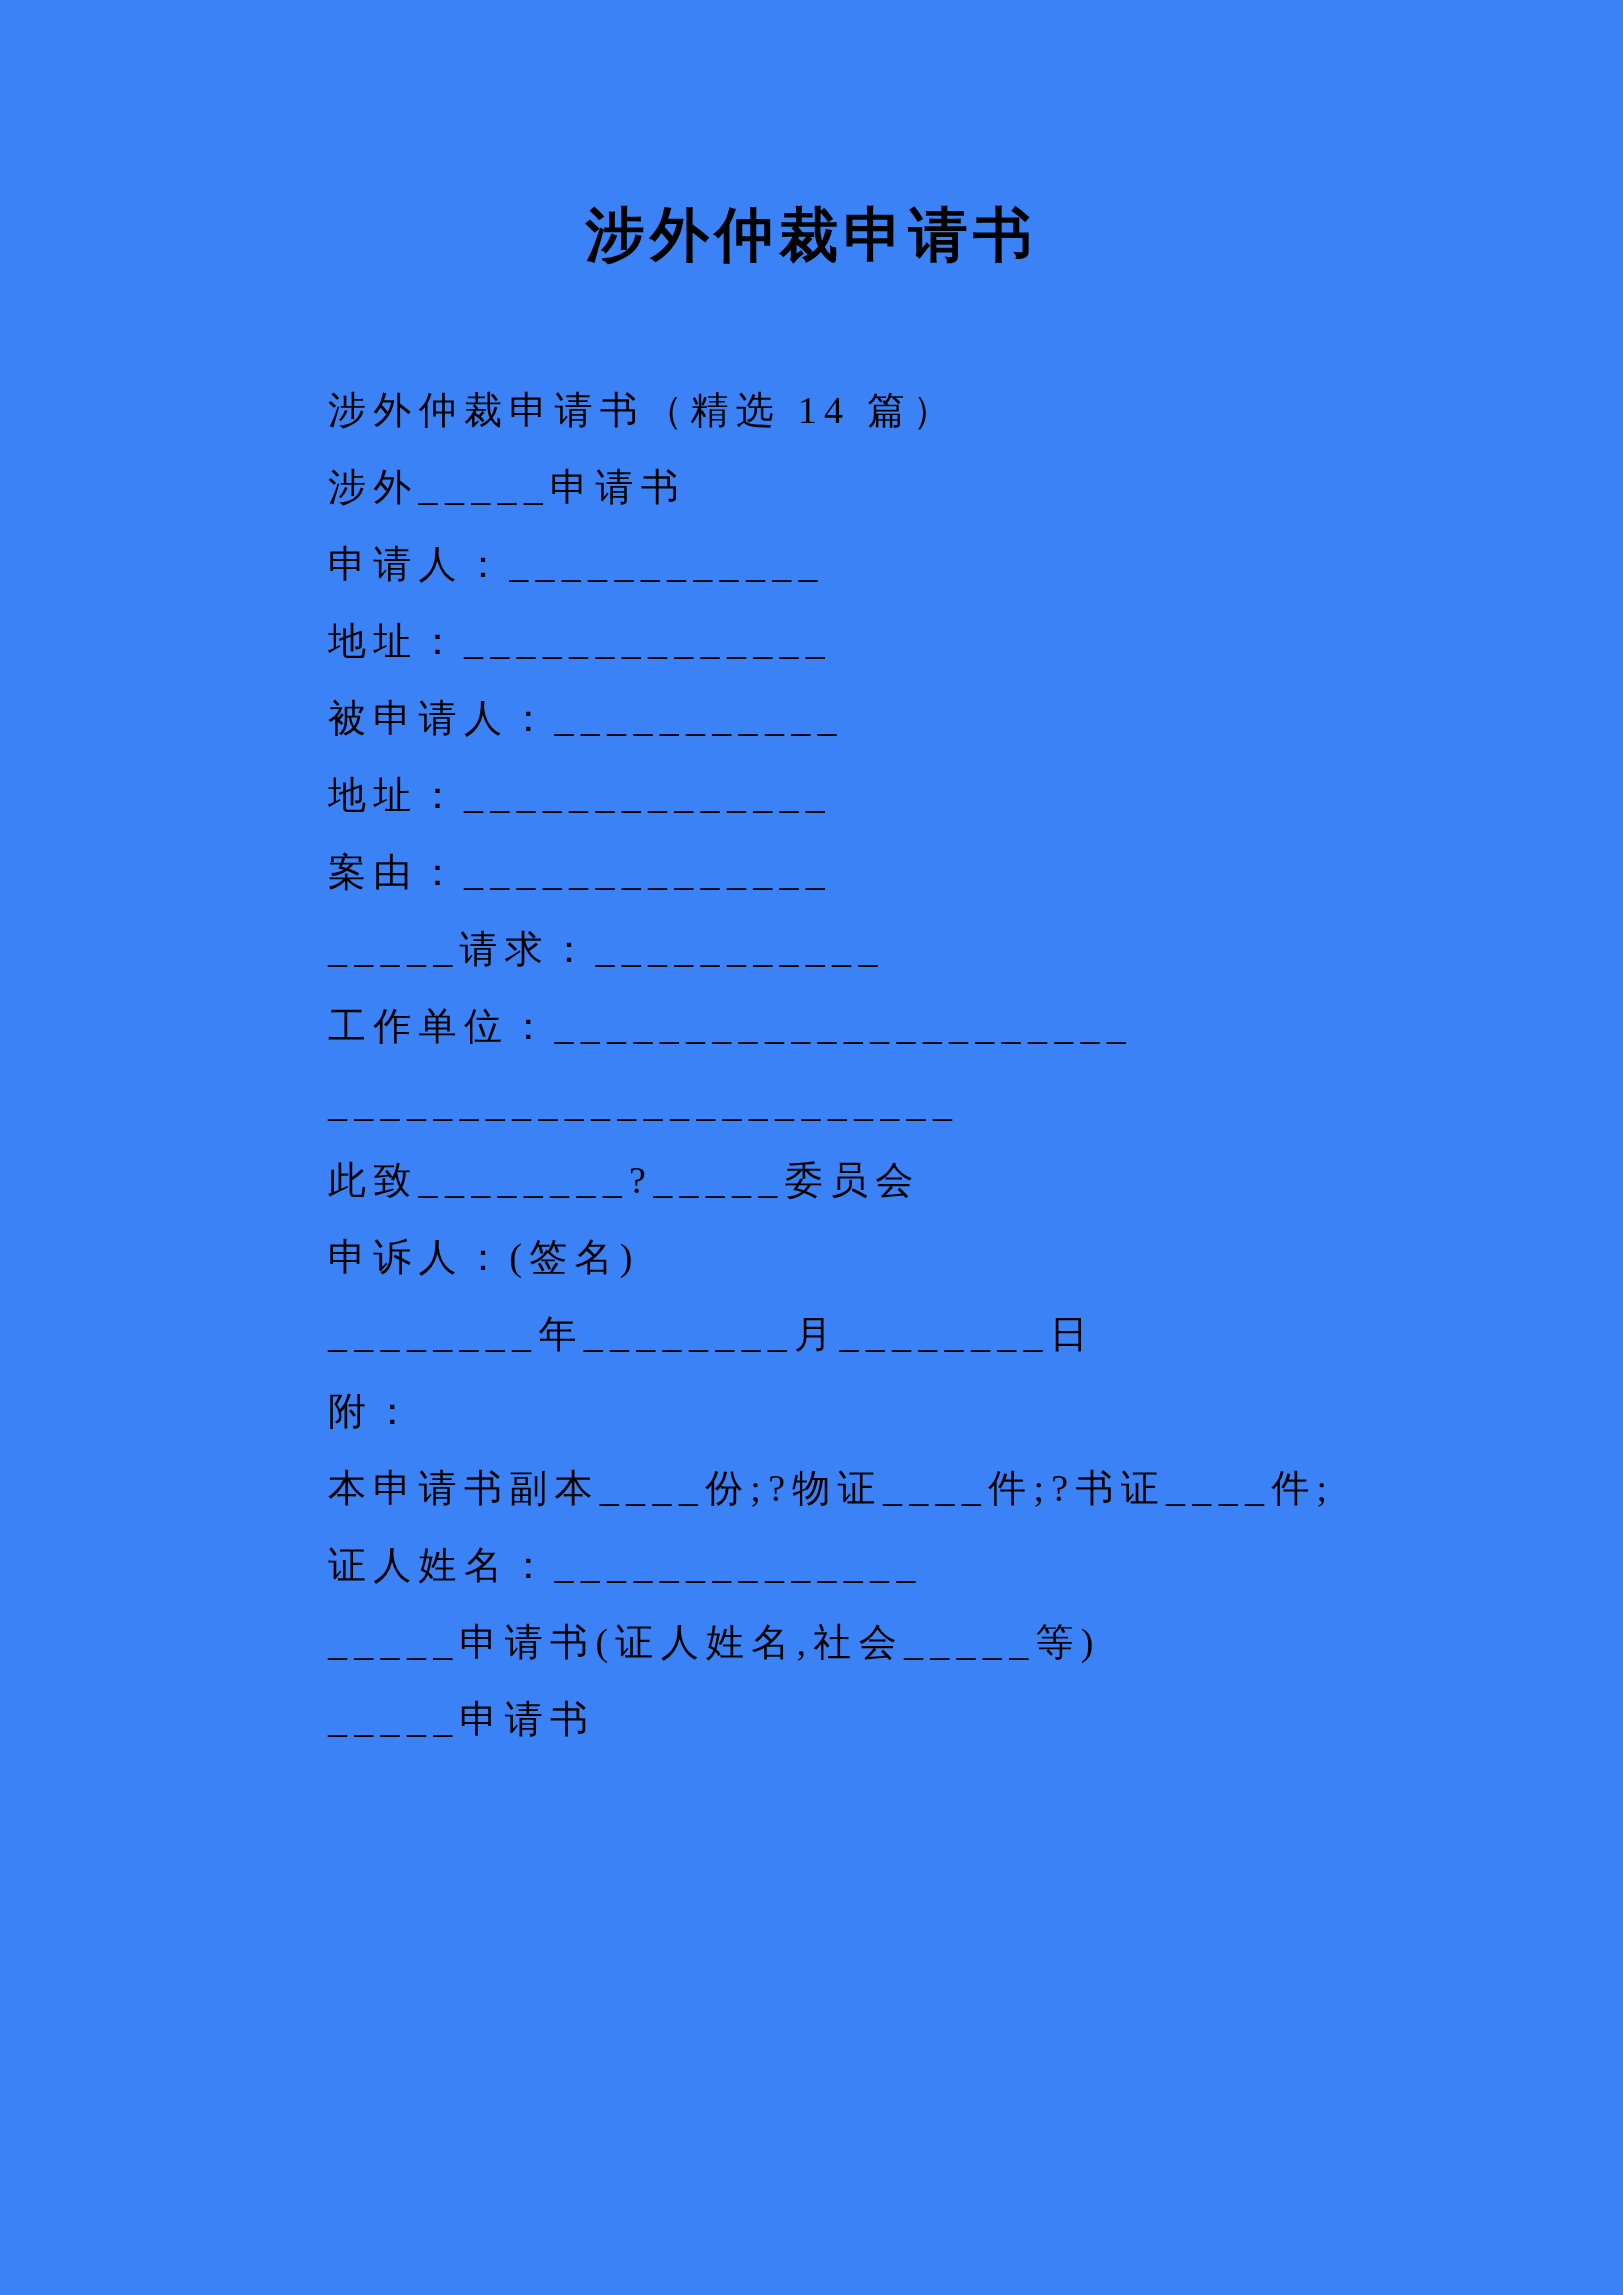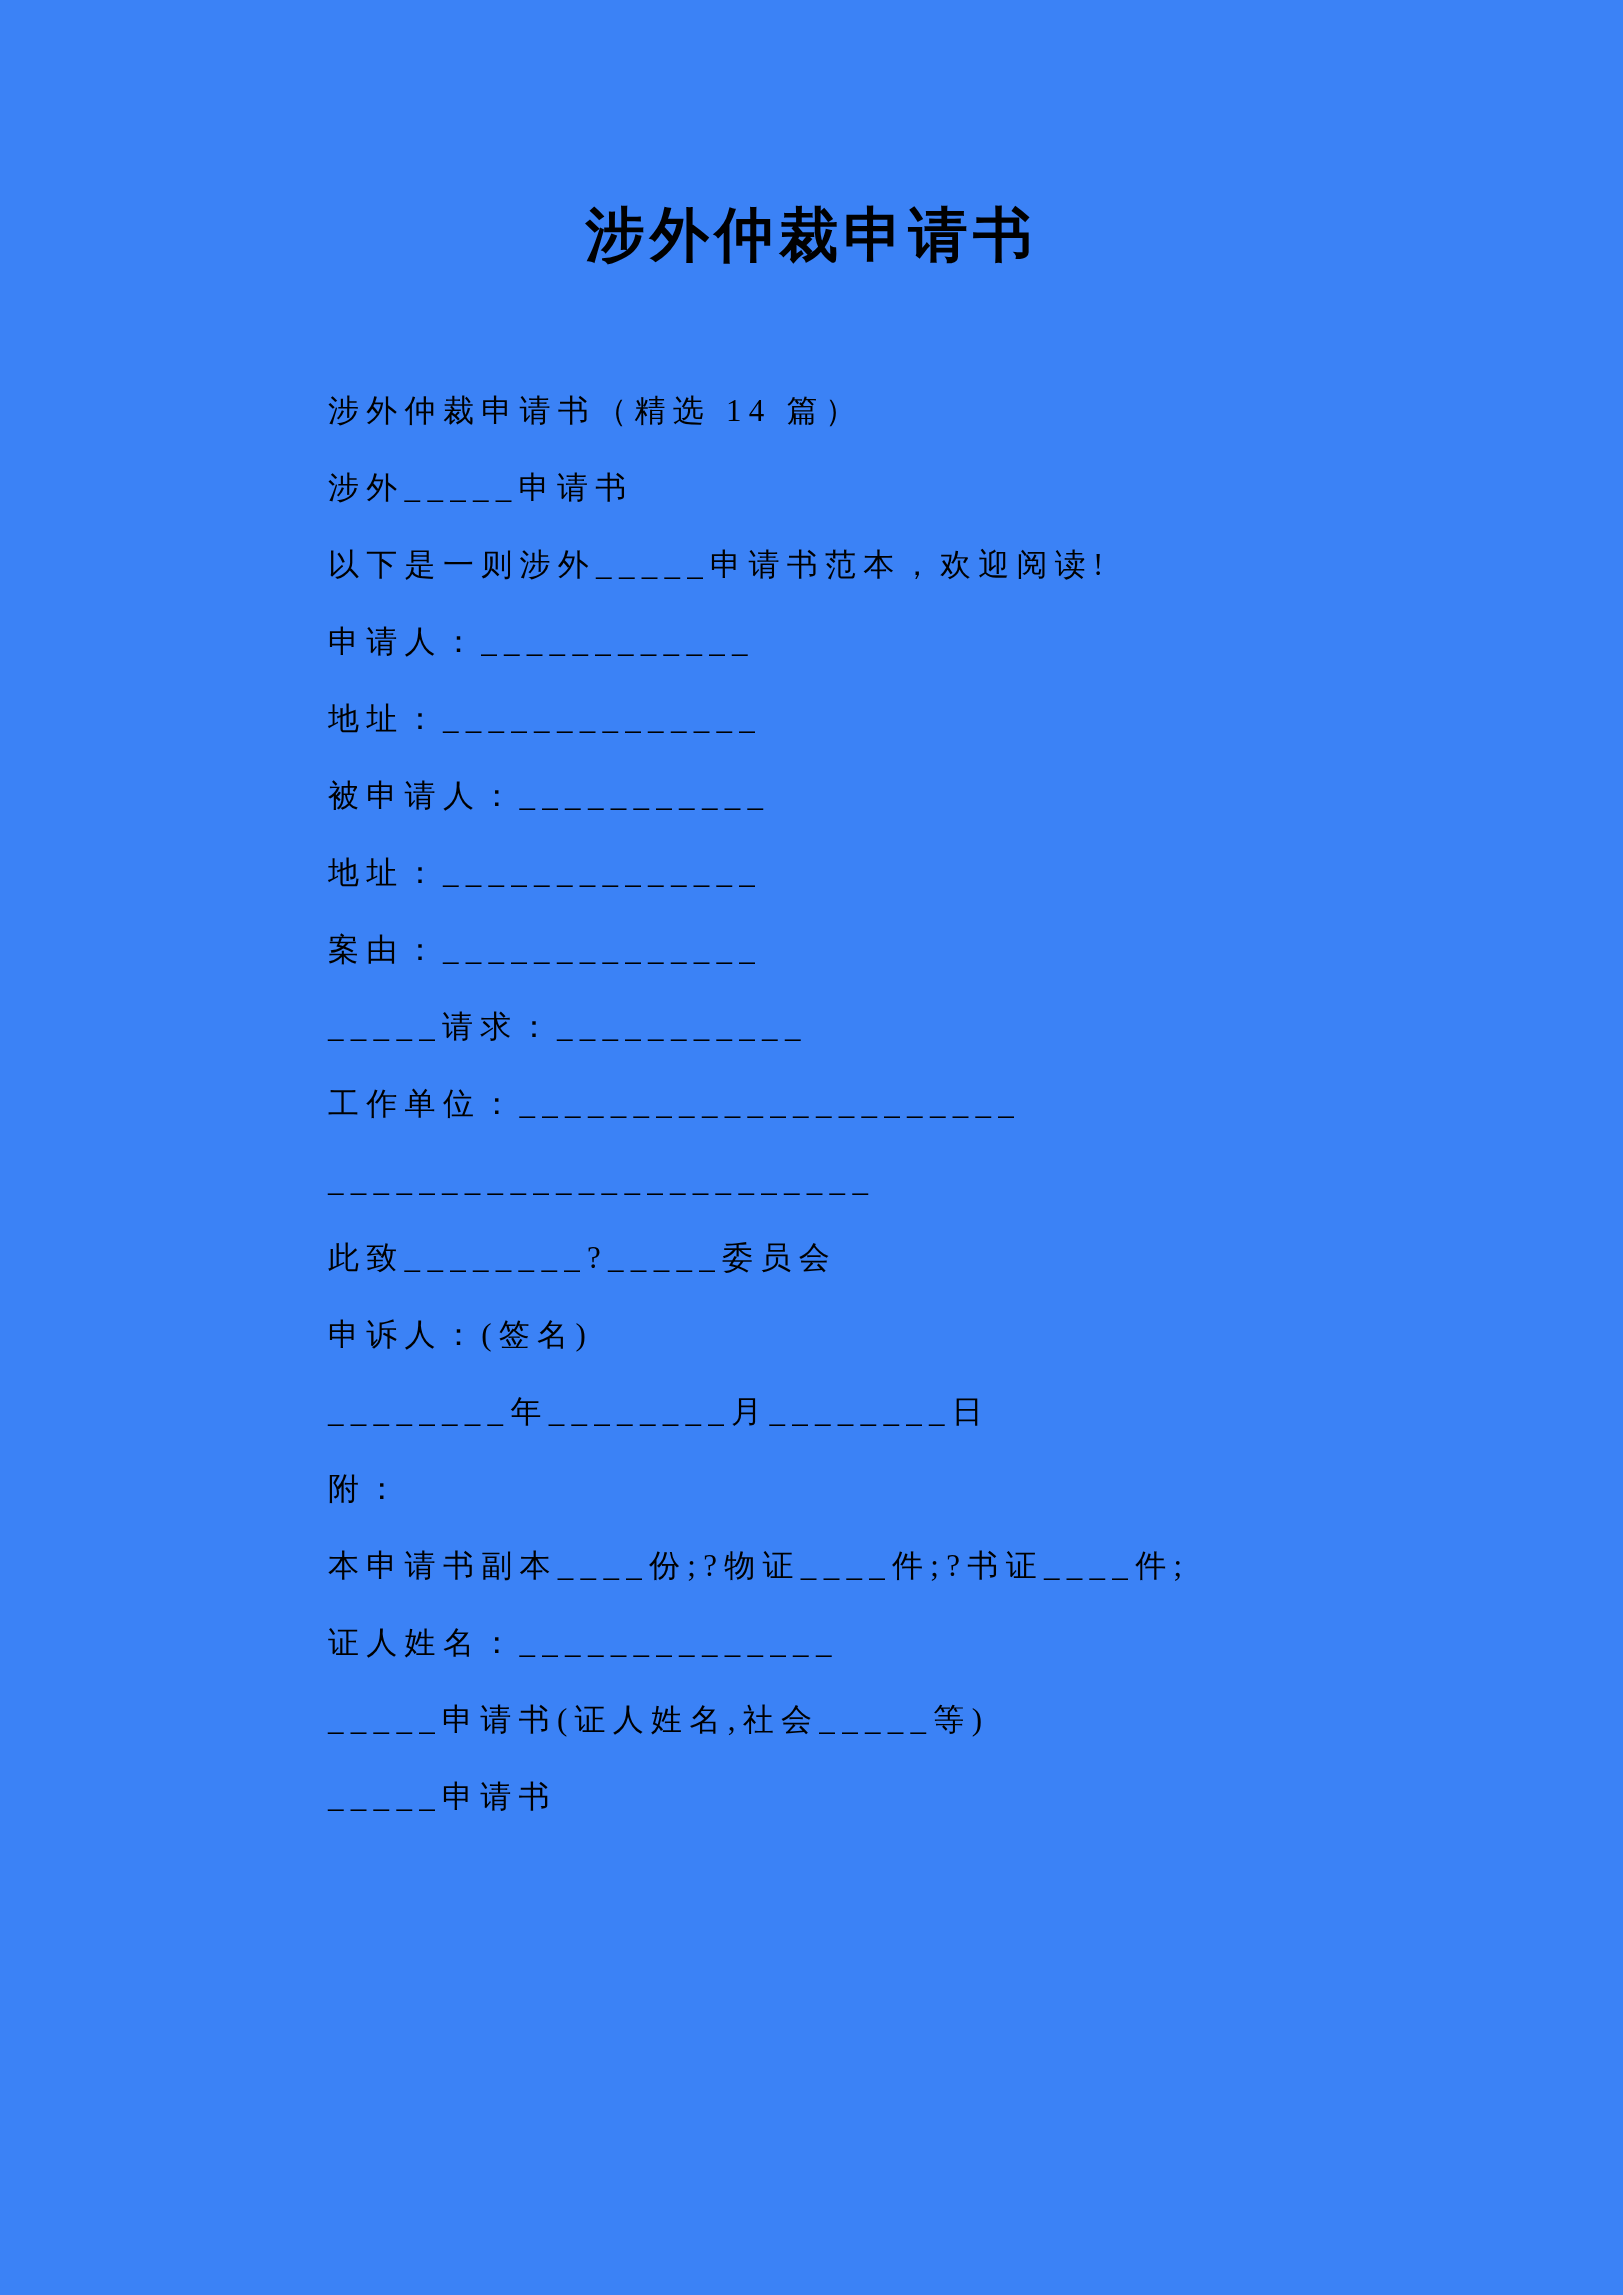--- a/index.html
+++ b/index.html
@@ -26,41 +26,40 @@
     font-weight: 700;
     letter-spacing: 5.6px;
     line-height: 1.3;
     white-space: pre;
   }
   .body-text {
     position: absolute;
     left: 328px;
     top: 372px;
     right: 45px;
-    font-size: 31px;
+    font-size: 38px;
     letter-spacing: 7.3px;
     font-weight: 400;
   }
   .line {
     height: 77px;
     line-height: 77px;
     white-space: pre;
   }
 </style>
 </head>
 <body>
 
 <div class="page">
 
   <div class="doc-title">涉外仲裁申请书</div>
 
   <div class="body-text">
     <div class="line">涉外仲裁申请书（精选 14 篇）</div>
     <div class="line">涉外_____申请书</div>
-    <div class="line">以下是一则涉外_____申请书范本，欢迎阅读!</div>
     <div class="line">申请人：____________</div>
     <div class="line">地址：______________</div>
     <div class="line">被申请人：___________</div>
     <div class="line">地址：______________</div>
     <div class="line">案由：______________</div>
     <div class="line">_____请求：___________</div>
     <div class="line">工作单位：______________________</div>
     <div class="line">________________________</div>
     <div class="line">此致________?_____委员会</div>
     <div class="line">申诉人：(签名)</div>

